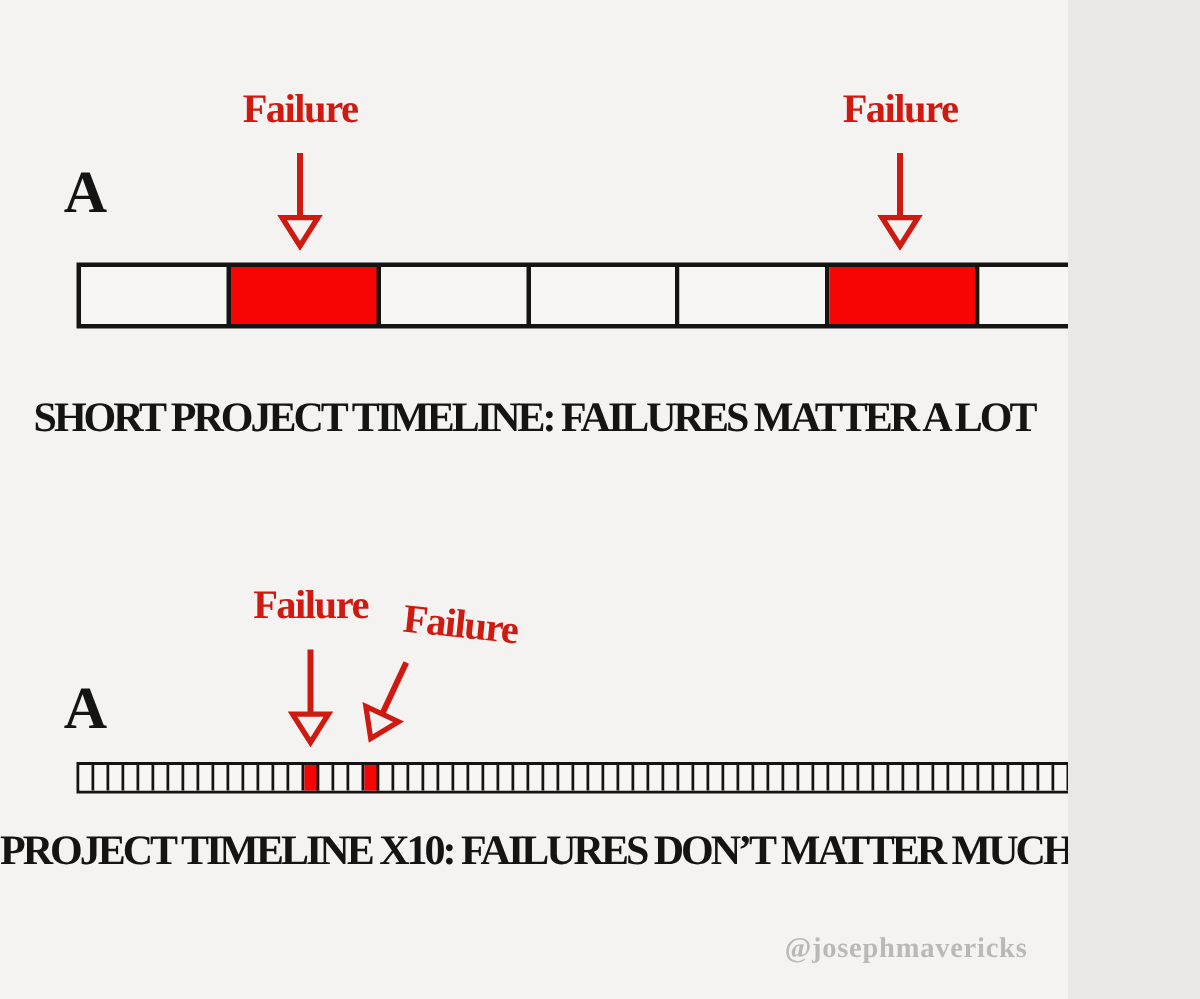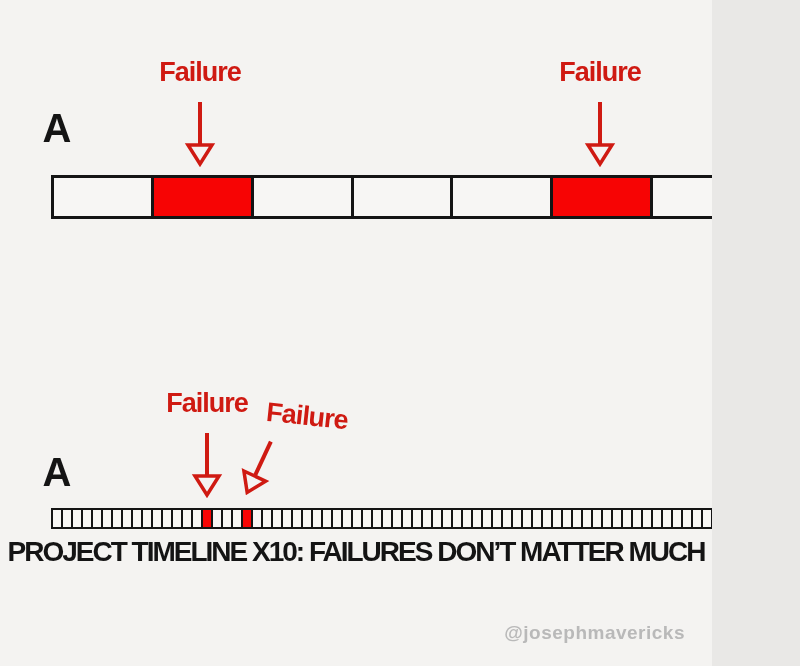--- a/index.html
+++ b/index.html
@@ -3,21 +3,21 @@
 <meta charset="utf-8">
 <style>
   :root{
     --bg:#f4f3f1; --ink:#141414; --red-fill:#f70404; --red-accent:#cf1a12;
     --seg-bg:#f7f6f4; --wm:#b9b9b9;
   }
   *{margin:0;padding:0;box-sizing:border-box;}
   html,body{background:#e9e8e6;}
   #canvas{
     position:relative;width:712px;height:666px;background:var(--bg);
-    font-family:Liberation Sans, sans-serif;overflow:hidden;
+    font-family:Liberation Serif, serif;overflow:hidden;
   }
   .failure-label{
     position:absolute;width:140px;text-align:center;color:var(--red-accent);
     font-size:27px;font-weight:bold;letter-spacing:-1px;white-space:nowrap;
   }
   .endpoint{
     position:absolute;width:40px;text-align:center;color:var(--ink);
     font-size:40px;font-weight:bold;line-height:1;
   }
   .arrow{position:absolute;}
@@ -63,20 +63,21 @@
   <div class="timeline thick">
       <div class="seg"></div>
       <div class="seg red"></div>
       <div class="seg"></div>
       <div class="seg"></div>
       <div class="seg"></div>
       <div class="seg red"></div>
       <div class="seg"></div>
     </div>
 
+  <div class="caption" style="top:263px;">SHORT PROJECT TIMELINE: FAILURES MATTER A LOT</div>
 
   <div class="failure-label" style="left:137px;top:388px;">Failure</div>
   <div class="failure-label" style="left:237px;top:401px;transform:rotate(6deg);">Failure</div>
 
   <svg class="arrow" style="left:189px;top:430px;" width="36" height="68" viewBox="0 0 36 68">
     <line x1="18" y1="3" x2="18" y2="45" stroke="var(--red-accent)" stroke-width="4"></line>
     <polygon points="6,46 30,46 18,65" fill="none" stroke="var(--red-accent)" stroke-width="3.5"></polygon>
   </svg>
   <svg class="arrow" style="left:241px;top:436px;transform:rotate(25deg);transform-origin:center;" width="36" height="62" viewBox="0 0 36 62">
     <line x1="18" y1="3" x2="18" y2="40" stroke="var(--red-accent)" stroke-width="4"></line>
@@ -152,16 +153,16 @@
       <div class="seg"></div>
       <div class="seg"></div>
       <div class="seg"></div>
       <div class="seg"></div>
       <div class="seg"></div>
       <div class="seg"></div>
       <div class="seg"></div>
       <div class="seg"></div>
     </div>
 
-  <div class="caption" style="top:536px;">PROJECT TIMELINE X10: FAILURES DON’T MATTER MUCH</div>
+  <div class="caption" style="top:552px;">PROJECT TIMELINE X10: FAILURES DON’T MATTER MUCH</div>
 
   <div class="watermark">@josephmavericks</div>
 </div>
 
 </body></html>

